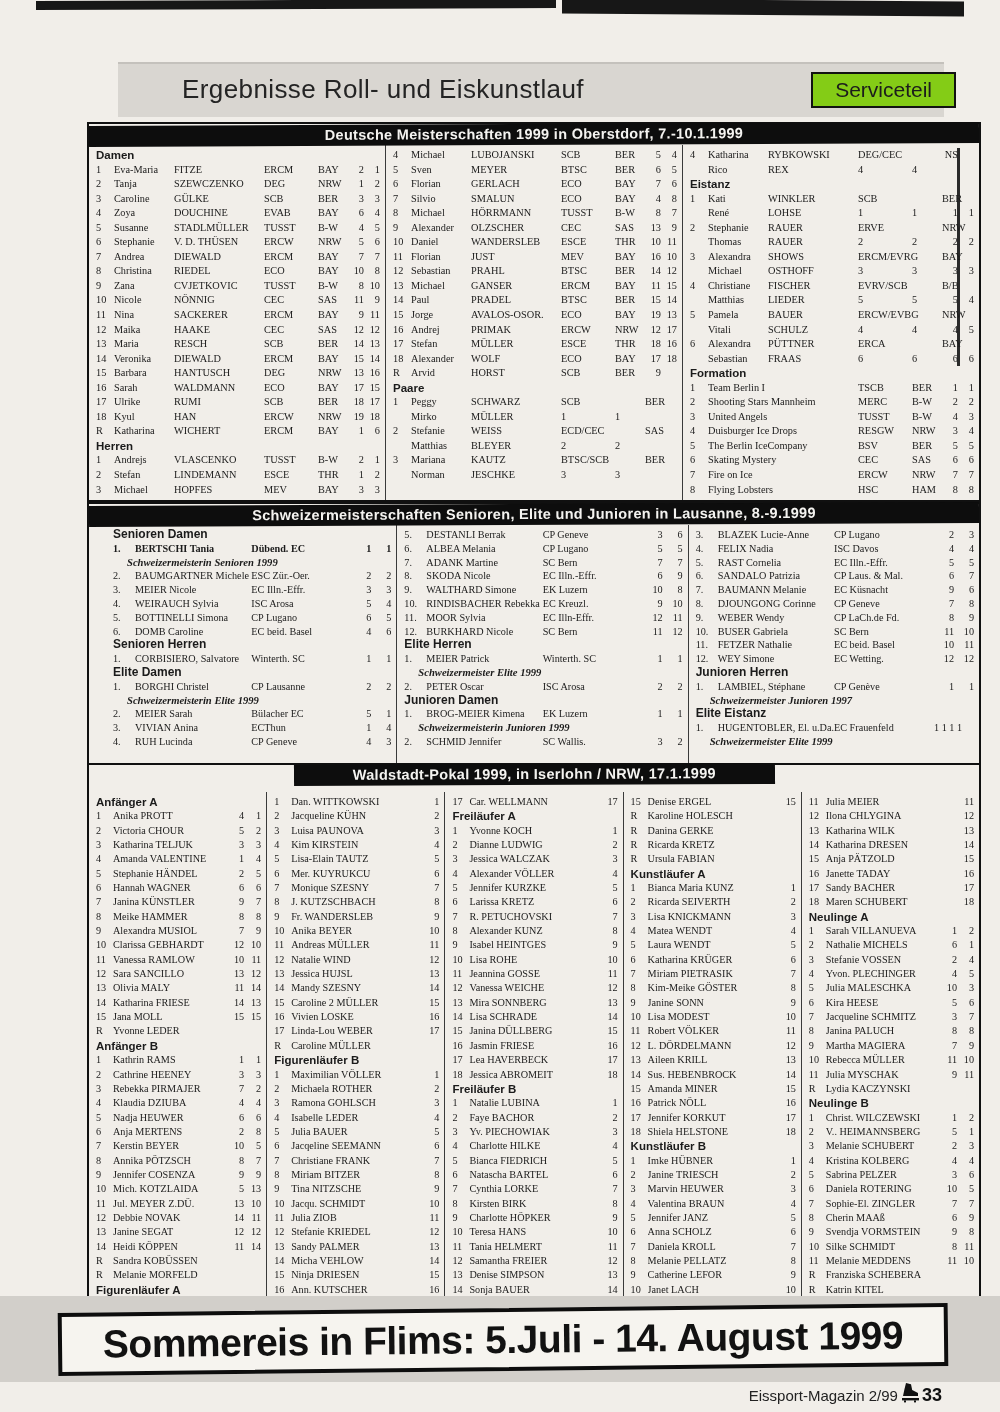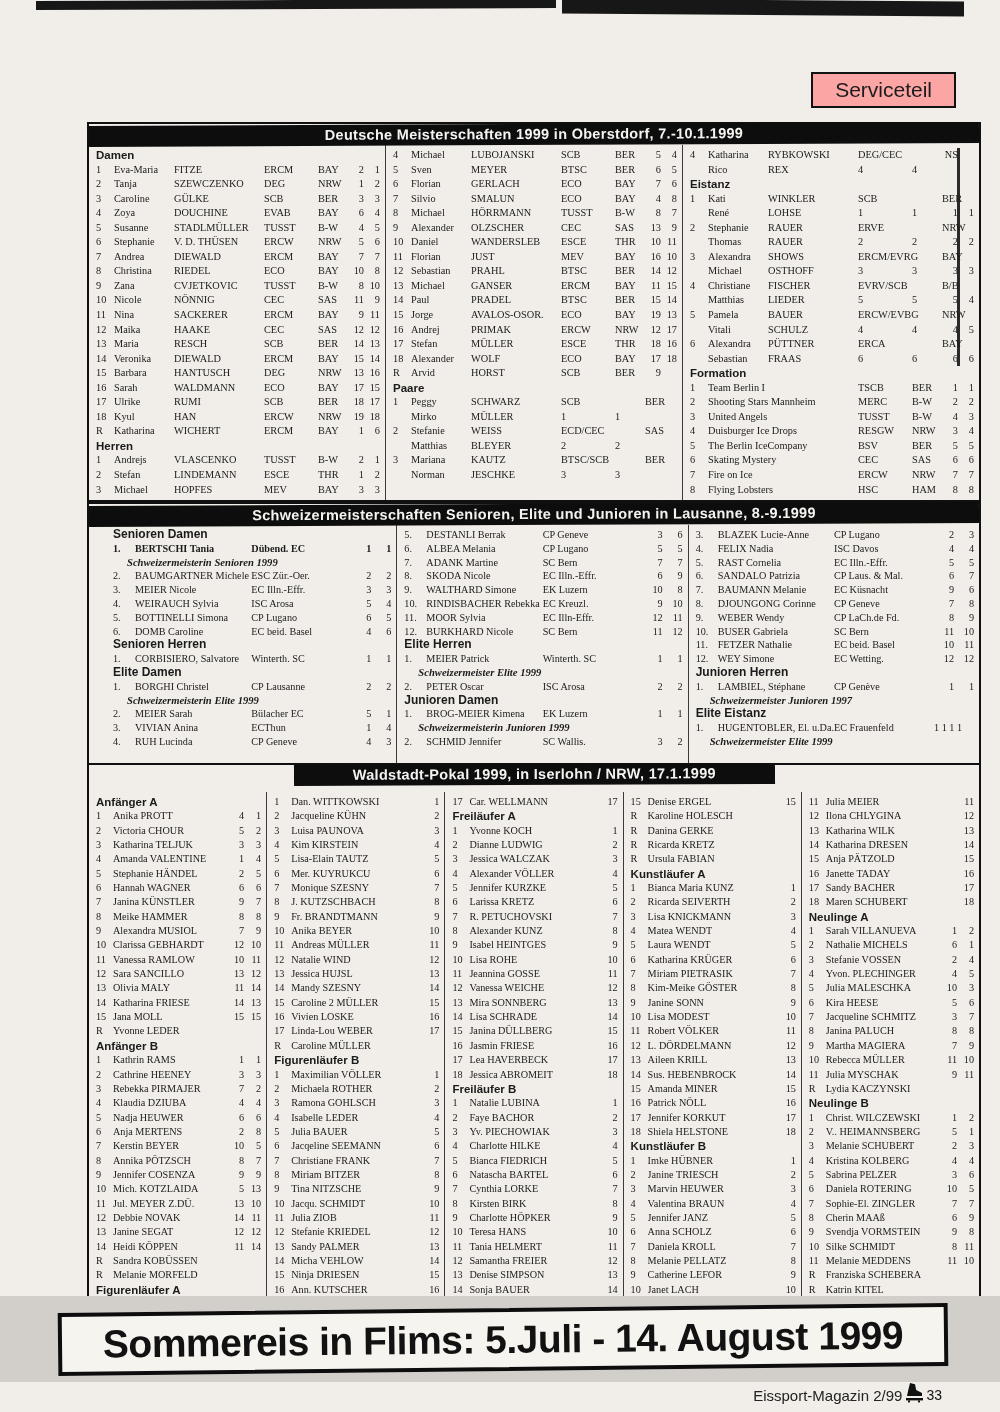--- a/index.html
+++ b/index.html
@@ -7,21 +7,21 @@
        font-family:"Liberation Serif",serif;color:#1b1b1b;}
   .page{position:absolute;inset:0;background:#f1eee9;}
   
   .artifact-a{position:absolute;top:0;left:36px;width:520px;height:9px;background:#171717;transform:skewY(-0.2deg);}
   .artifact-b{position:absolute;top:0;left:562px;width:402px;height:15px;background:#171717;transform:skewY(0.4deg);}
   .artifact-right{position:absolute;top:148px;right:40px;width:3px;height:218px;background:#2a2a2a;}
   
   .header-band{position:absolute;top:62px;left:118px;right:56px;height:55px;background:#d9d6d1;
                box-shadow:0 2px 0 #c4c1bc inset;display:flex;align-items:center;}
   .header-title{font-family:"Liberation Sans",sans-serif;font-size:26px;letter-spacing:.4px;padding-left:64px;color:#242424;}
-  .serviceteil{position:absolute;right:44px;top:72px;background:#fca5a5;border:2px solid #121212;
+  .serviceteil{position:absolute;right:44px;top:72px;background:#84cc16;border:2px solid #121212;
                font-family:"Liberation Sans",sans-serif;font-size:21px;padding:4px 22px;color:#1c1c1c;}
   
   .sec{position:absolute;left:55px;width:890px;border:2px solid #101010;margin-left:32px;}
   .sec-banner{background:#0d0d0d;color:#f4f3f0;font-family:"Liberation Sans",sans-serif;font-weight:bold;
               font-size:14.5px;height:21px;line-height:21px;text-align:center;letter-spacing:.3px;transform:rotate(-0.25deg);}
   .sec-banner.narrow{width:54%;margin:-1px auto 0;}
   .cols{display:flex;height:calc(100% - 21px);}
   .col{flex:1;padding:3px 5px 0 7px;overflow:hidden;}
   .col + .col{border-left:1px solid #3a3a3a;}
   .row{display:flex;white-space:pre;}
@@ -54,30 +54,33 @@
   .lay-cup .cn{width:17px;}
   .lay-cup .cname{flex:1;overflow:hidden;}
   .lay-cup .cp{width:17px;text-align:right;}
   
   .band2{position:absolute;top:1296px;left:0;right:0;height:86px;background:#d2cfca;}
   .big-banner{position:absolute;top:1308px;left:58px;width:882px;height:55px;background:#f6f4ef;border:4px solid #0d0d0d;
               transform:rotate(-0.65deg);display:flex;align-items:center;justify-content:center;}
   .big-banner span{font-family:"Liberation Sans",sans-serif;font-weight:bold;font-size:39px;letter-spacing:-.5px;color:#121212;white-space:nowrap;}
   .footer{position:absolute;top:1381px;right:58px;display:flex;align-items:center;}
   .footer .mag{font-family:"Liberation Sans",sans-serif;font-size:15px;color:#222;}
-  .footer .pagenum{font-family:"Liberation Sans",sans-serif;font-weight:normal;font-size:14px;color:#111;}
+  .footer .pagenum{font-family:"Liberation Sans",sans-serif;font-weight:bold;font-size:18px;color:#111;}
 </style>
 </head>
 <body>
 
 <div class="page">
   <div class="artifact-a"></div>
   <div class="artifact-b"></div>
   <div class="artifact-right"></div>
 
+  <div class="header-band">
+    <div class="header-title">Ergebnisse Roll- und Eiskunstlauf</div>
+  </div>
   <div class="serviceteil">Serviceteil</div>
 
   <div class="sec" style="top:122px;height:376px;">
     <div class="sec-banner">Deutsche Meisterschaften 1999 in Oberstdorf, 7.-10.1.1999</div>
     <div class="cols lay-de">
         <div class="col">
           <div class="subhead">Damen</div>
           <div class="row"><span class="cn">1</span><span class="cnb"><span class="cfirst">Eva-Maria</span><span class="clast">FITZE</span></span><span class="cclub">ERCM</span><span class="creg">BAY</span><span class="cp">2</span><span class="cp">1</span></div>
           <div class="row"><span class="cn">2</span><span class="cnb"><span class="cfirst">Tanja</span><span class="clast">SZEWCZENKO</span></span><span class="cclub">DEG</span><span class="creg">NRW</span><span class="cp">1</span><span class="cp">2</span></div>
           <div class="row"><span class="cn">3</span><span class="cnb"><span class="cfirst">Caroline</span><span class="clast">GÜLKE</span></span><span class="cclub">SCB</span><span class="creg">BER</span><span class="cp">3</span><span class="cp">3</span></div>
@@ -258,21 +261,21 @@
         </div>
         <div class="col">
           <div class="row"><span class="cn">1</span><span class="cname">Dan. WITTKOWSKI</span><span class="cp"></span><span class="cp">1</span></div>
           <div class="row"><span class="cn">2</span><span class="cname">Jacqueline KÜHN</span><span class="cp"></span><span class="cp">2</span></div>
           <div class="row"><span class="cn">3</span><span class="cname">Luisa PAUNOVA</span><span class="cp"></span><span class="cp">3</span></div>
           <div class="row"><span class="cn">4</span><span class="cname">Kim KIRSTEIN</span><span class="cp"></span><span class="cp">4</span></div>
           <div class="row"><span class="cn">5</span><span class="cname">Lisa-Elain TAUTZ</span><span class="cp"></span><span class="cp">5</span></div>
           <div class="row"><span class="cn">6</span><span class="cname">Mer. KUYRUKCU</span><span class="cp"></span><span class="cp">6</span></div>
           <div class="row"><span class="cn">7</span><span class="cname">Monique SZESNY</span><span class="cp"></span><span class="cp">7</span></div>
           <div class="row"><span class="cn">8</span><span class="cname">J. KUTZSCHBACH</span><span class="cp"></span><span class="cp">8</span></div>
-          <div class="row"><span class="cn">9</span><span class="cname">Fr. BRANDTMANN</span><span class="cp"></span><span class="cp">9</span></div>
+          <div class="row"><span class="cn">9</span><span class="cname">Fr. WANDERSLEB</span><span class="cp"></span><span class="cp">9</span></div>
           <div class="row"><span class="cn">10</span><span class="cname">Anika BEYER</span><span class="cp"></span><span class="cp">10</span></div>
           <div class="row"><span class="cn">11</span><span class="cname">Andreas MÜLLER</span><span class="cp"></span><span class="cp">11</span></div>
           <div class="row"><span class="cn">12</span><span class="cname">Natalie WIND</span><span class="cp"></span><span class="cp">12</span></div>
           <div class="row"><span class="cn">13</span><span class="cname">Jessica HUJSL</span><span class="cp"></span><span class="cp">13</span></div>
           <div class="row"><span class="cn">14</span><span class="cname">Mandy SZESNY</span><span class="cp"></span><span class="cp">14</span></div>
           <div class="row"><span class="cn">15</span><span class="cname">Caroline 2 MÜLLER</span><span class="cp"></span><span class="cp">15</span></div>
           <div class="row"><span class="cn">16</span><span class="cname">Vivien LOSKE</span><span class="cp"></span><span class="cp">16</span></div>
           <div class="row"><span class="cn">17</span><span class="cname">Linda-Lou WEBER</span><span class="cp"></span><span class="cp">17</span></div>
           <div class="row"><span class="cn">R</span><span class="cname">Caroline MÜLLER</span><span class="cp"></span><span class="cp"></span></div>
           <div class="subhead">Figurenläufer B</div>

